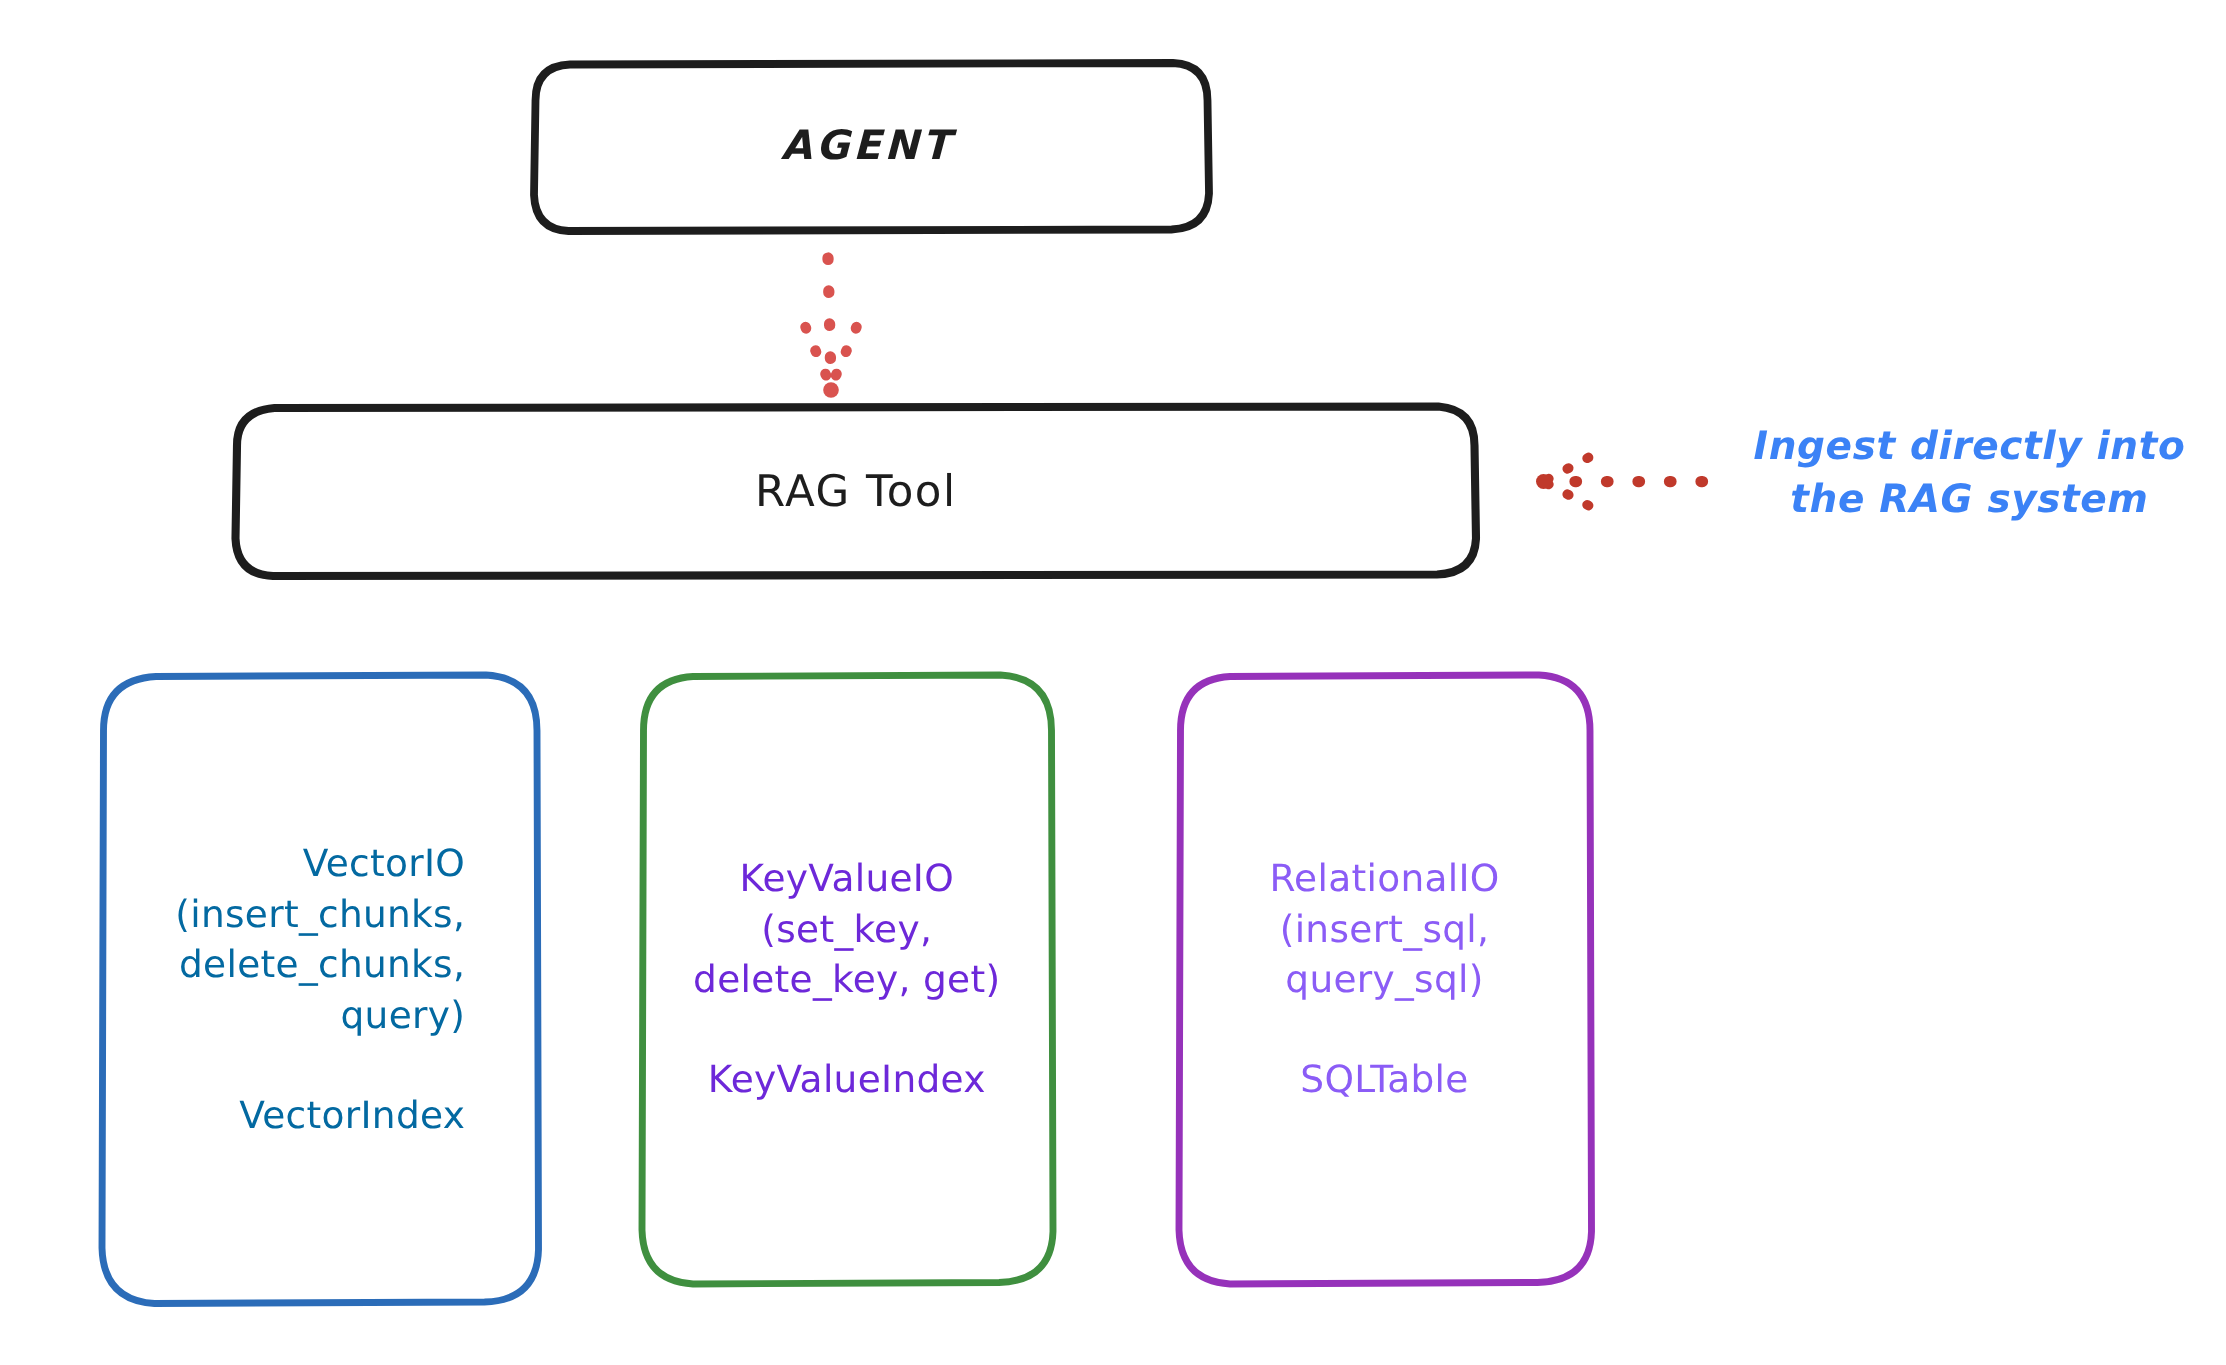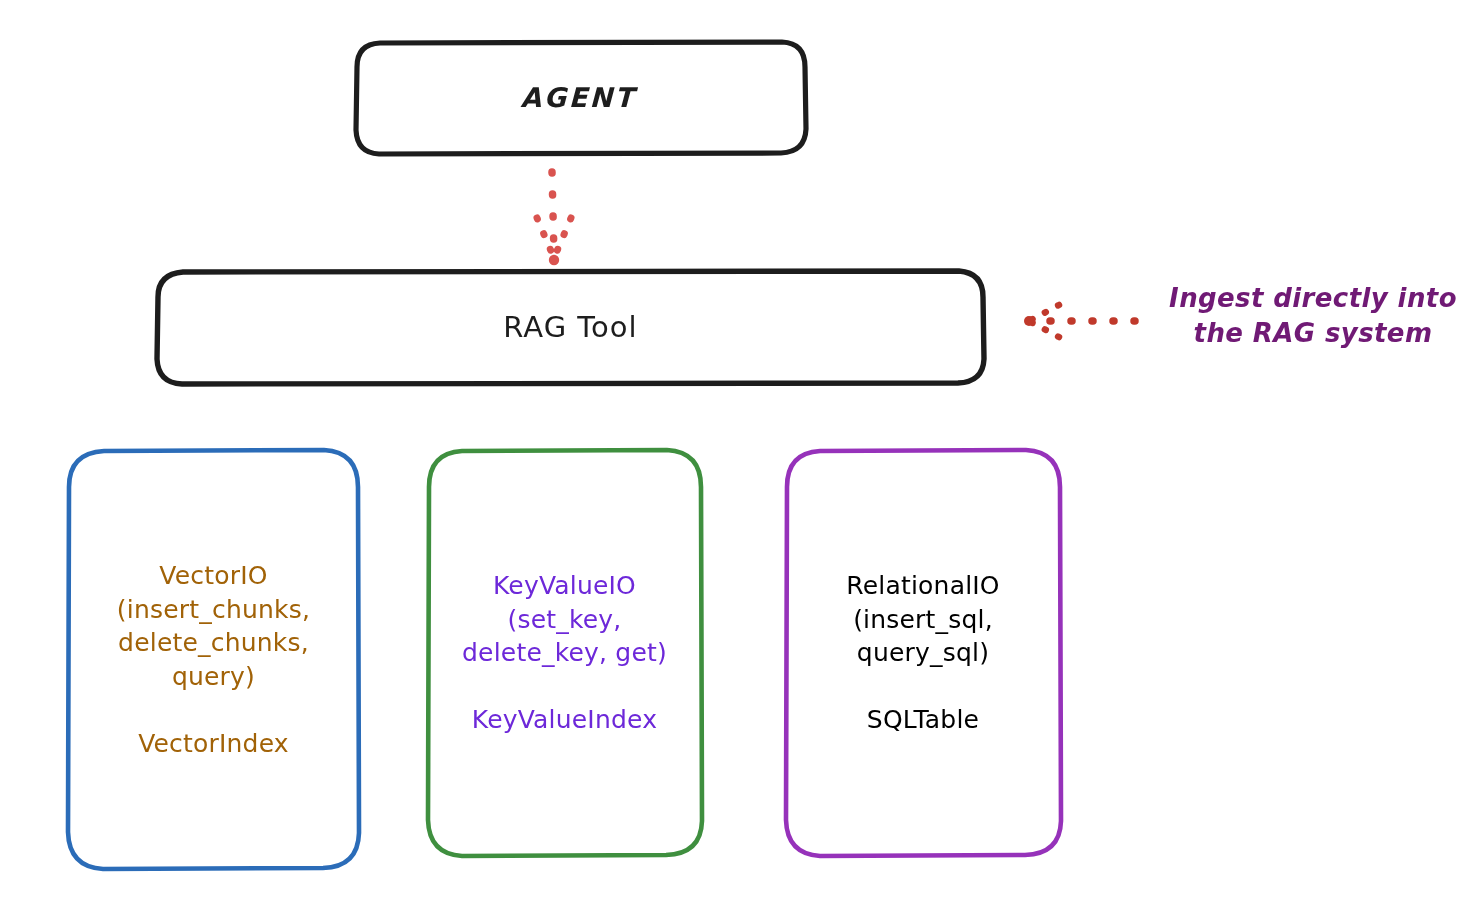--- a/index.html
+++ b/index.html
@@ -92,37 +92,37 @@
   }
 
   .card-label {
     font-family: "DejaVu Sans", sans-serif;
     font-size: 25px;
     font-weight: 500;
     line-height: 1.34;
     white-space: pre-line;
     letter-spacing: 0.2px;
   }
-  #vectorio-node .card-label    { color: #a16207; }
+  #vectorio-node .card-label    { color: #0369a1; text-align: right; }
   #keyvalueio-node .card-label  { color: #6d28d9; }
-  #relationalio-node .card-label{ color: #000000; }
+  #relationalio-node .card-label{ color: #8b5cf6; }
 
   
   #ingest-annotation {
     position: absolute;
     left: 1148px;
     top: 281px;
     width: 330px;
     text-align: center;
     font-family: "DejaVu Sans", sans-serif;
     font-size: 26px;
     font-weight: 600;
     font-style: italic;
     line-height: 1.36;
-    color: #701a75;
+    color: #3b82f6;
     white-space: pre-line;
     letter-spacing: 0.4px;
   }
 </style>
 </head>
 <body>
 
 <svg id="canvas" viewBox="0 0 1484 910" xmlns="http://www.w3.org/2000/svg">
 
   <g>

